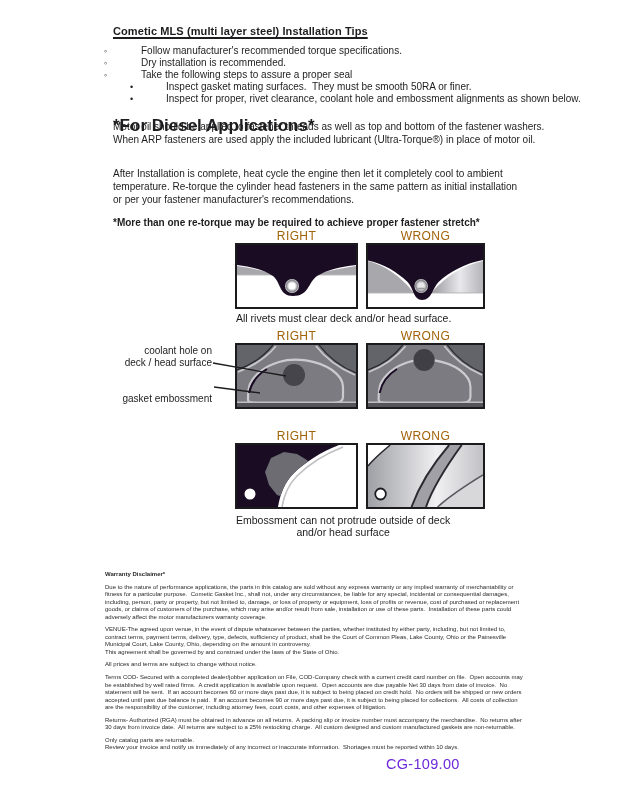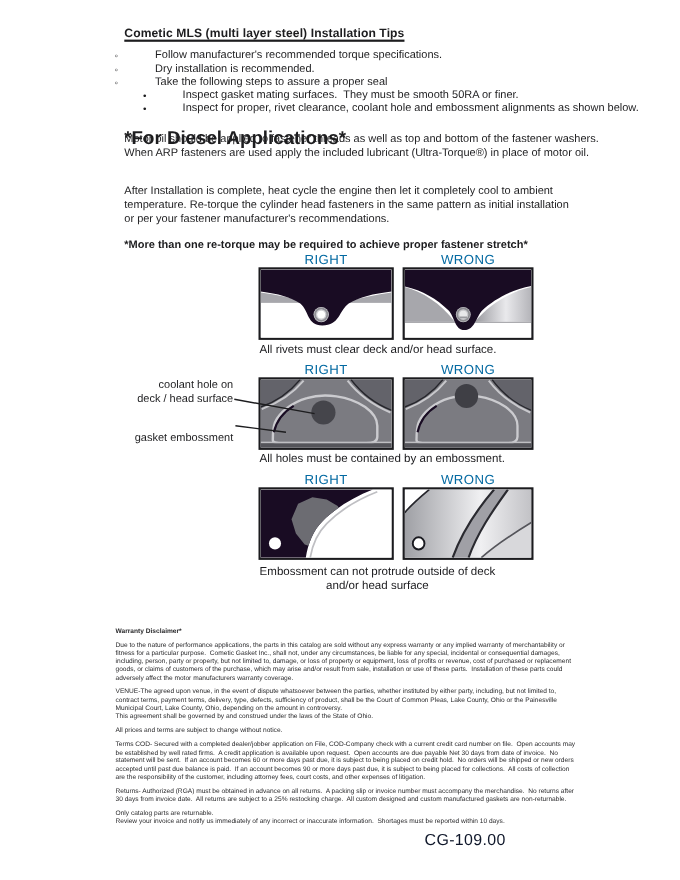--- a/index.html
+++ b/index.html
@@ -13,31 +13,31 @@
   .tips{position:absolute;left:104px;top:45px;width:460px;font-size:10px;line-height:12px;}
   .tip-line{display:flex;}
   .tip-line .b{width:9px;flex:0 0 9px;font-size:9px;}
   .tip-line.sub{margin-left:26px;}
   .tip-line.sub .b{width:8px;flex:0 0 8px;}
   .tip-text{white-space:pre;padding-left:28px;}
   
   .diesel-head{position:absolute;left:113px;top:116px;font-size:17px;font-weight:bold;text-align:center;}
   .dp{position:absolute;left:113px;font-size:10px;line-height:13px;}
   
-  .dg-head{position:absolute;width:123px;text-align:center;font-size:12px;letter-spacing:.4px;color:#0369a1;}
+  .dg-head{position:absolute;width:123px;text-align:center;font-size:12px;letter-spacing:.4px;color:#a16207;}
   .dbox{position:absolute;border:2px solid #1b1b1e;background:#fff;}
   .dbox svg{display:block;}
   .cap{position:absolute;left:236px;font-size:10.5px;line-height:12px;color:#1b1b1e;text-align:center;}
   .lbl{position:absolute;left:90px;width:122px;text-align:right;font-size:10px;line-height:12px;}
   .leaders{position:absolute;left:90px;top:330px;z-index:5;pointer-events:none;}
   
   .warranty{position:absolute;left:105px;top:571px;width:470px;font-size:6px;line-height:7.55px;color:#2a2a2c;}
   .warranty .wp{white-space:pre;margin:0 0 5px 0;}
   .warranty .wh{font-weight:bold;margin:0 0 5px 0;}
-  .footer-code{position:absolute;left:386px;top:756px;font-size:14.5px;color:#0f172a;letter-spacing:.3px;text-align:center;}
+  .footer-code{position:absolute;left:386px;top:756px;font-size:14.5px;color:#6d28d9;letter-spacing:.3px;text-align:center;}
 </style>
 </head>
 <body>
 
 <div class="page">
 
   <div class="title">Cometic MLS (multi layer steel) Installation Tips</div>
 
   <div class="tips">
     <div class="tip-line">
@@ -148,21 +148,20 @@
       <path d="M82,0 C92,13 106,23 119,28" fill="none" stroke="#26262c" stroke-width="1.2"></path>
       <path d="M79,1 C89,14 104,24 118,30" fill="none" stroke="#c8c8cc" stroke-width="1.8"></path>
       <path d="M11,55 C11,50 11,44 13,39 C17,30 28,21 42,17 C58,12 80,15 95,25 C102,30 106,35 106,42 L106,52 C106,56 102,58 96,58 L20,58 C14,58 11,57.5 11,55 Z" fill="none" stroke="#cbcbcf" stroke-width="2.2"></path>
       <path d="M12,48 C14,39 20,30 30,24" fill="none" stroke="#190c23" stroke-width="2"></path>
       <circle cx="58" cy="15" r="11" fill="#3f3f45"></circle>
       <rect x="0" y="56.5" width="119" height="1.5" fill="#bfbfc3"></rect>
       <rect x="0" y="58" width="119" height="4" fill="#54545a"></rect>
     </svg>
   </div>
 
-  <div class="cap" style="top:411px;">All holes must be contained by an embossment.</div>
 
   <div class="dg-head" style="left:235px;top:429px;">RIGHT</div>
   <div class="dg-head" style="left:364px;top:429px;">WRONG</div>
 
   <div class="dbox" style="left:235px;top:443px;">
     <svg width="119" height="62" viewBox="0 0 119 62">
       <defs>
         <clipPath id="band3r">
           <path d="M0,0 H102 C84,7 68,17 56,29 C48,37 43,49 41,62 H0 Z"></path>
         </clipPath>

